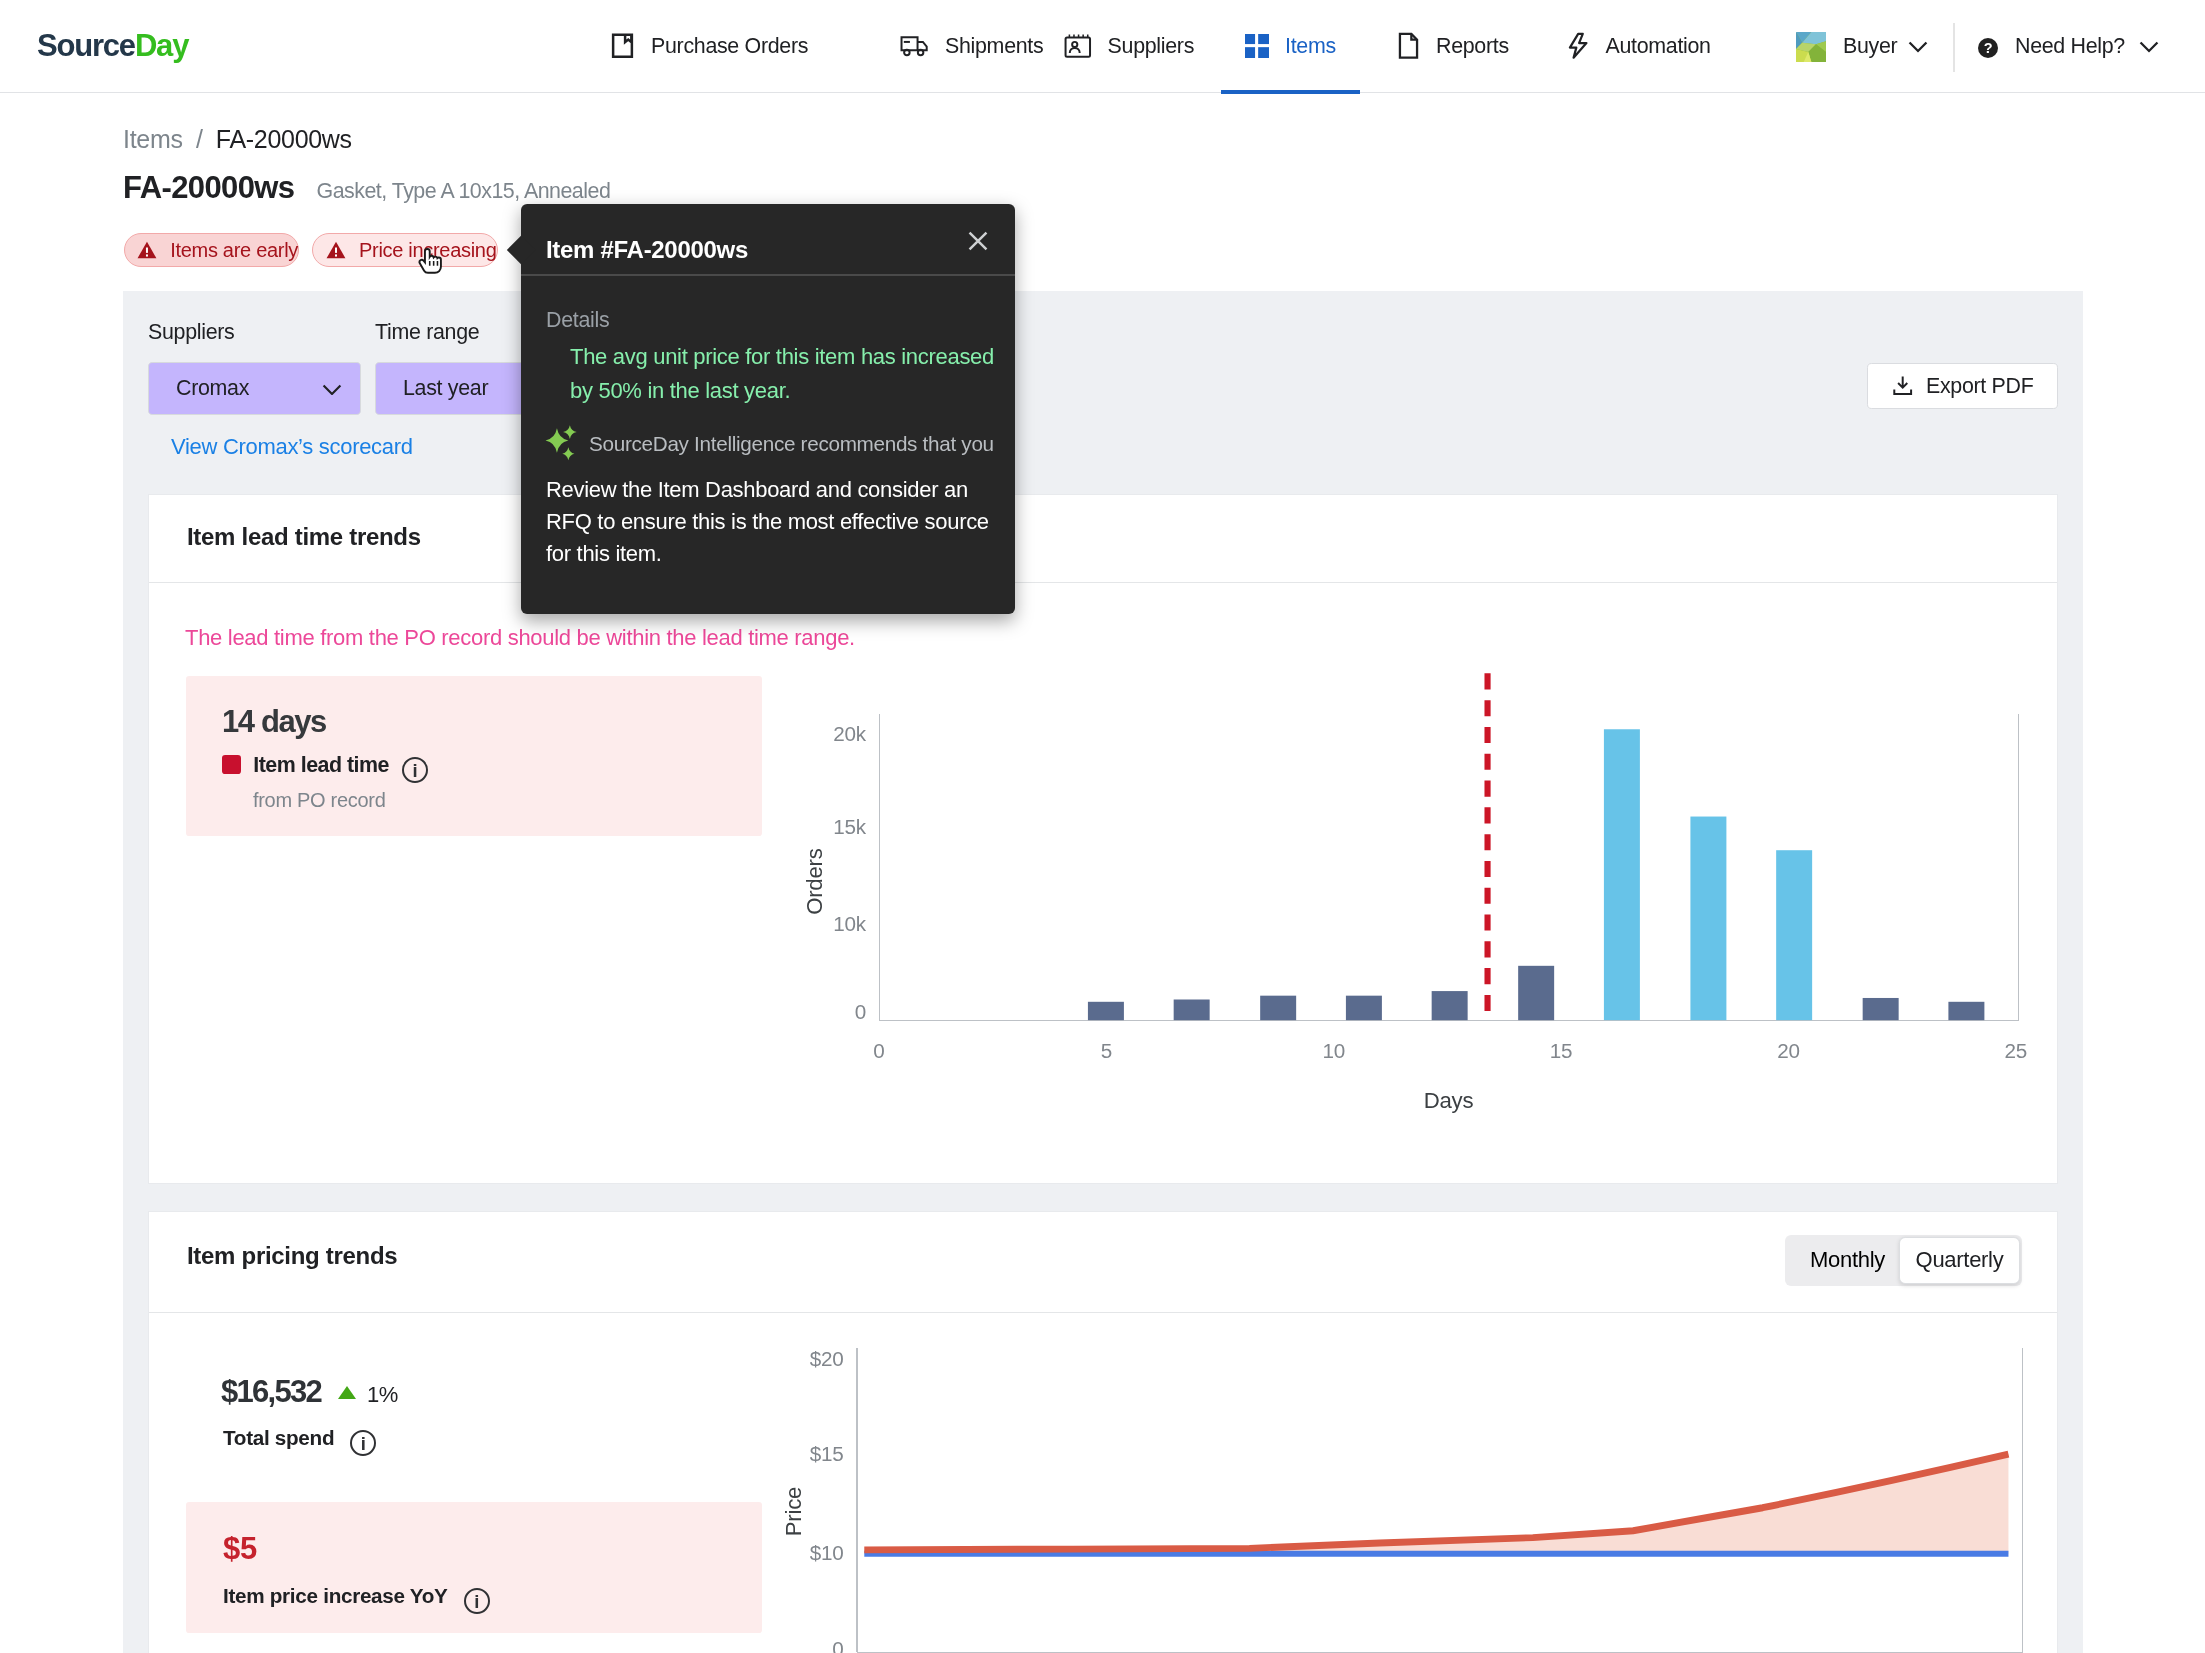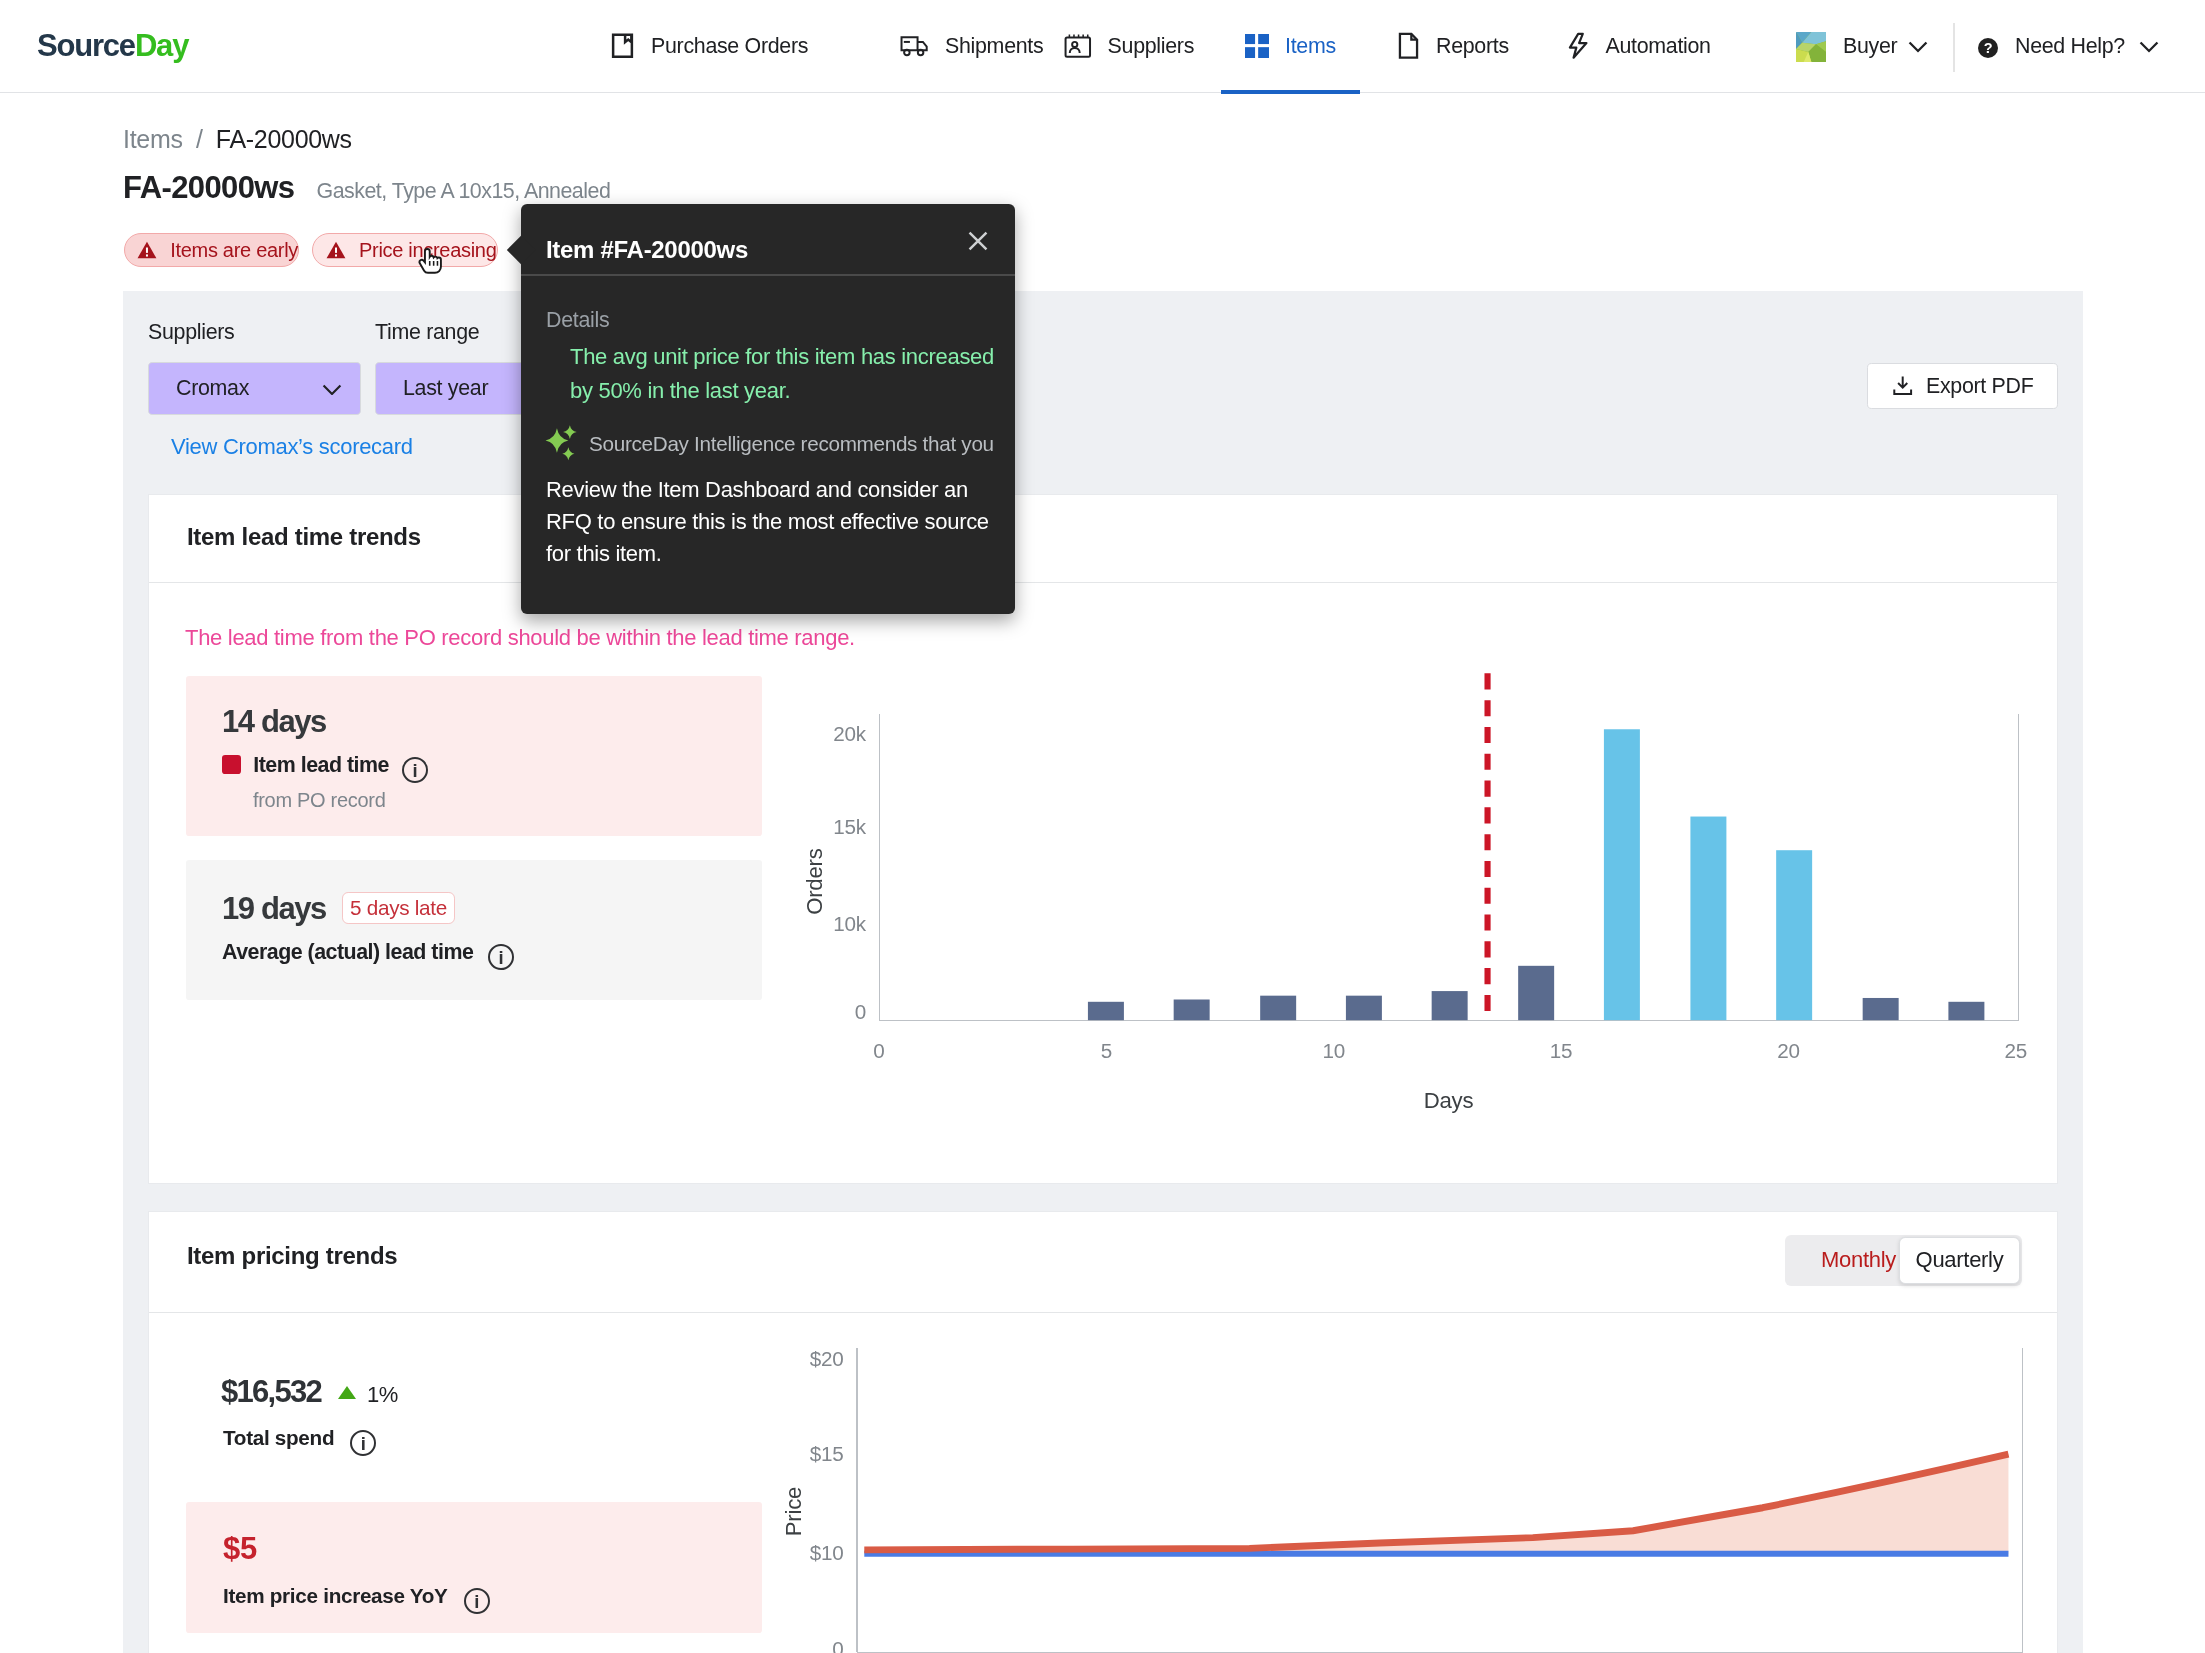--- a/index.html
+++ b/index.html
@@ -194,25 +194,20 @@
       <h2 style="top:27.6px;">Item lead time trends</h2>
       <div class="hdr-line" style="top:87px;"></div>
       <div style="position:absolute; left:36px; top:130px; font-size:22px; color:#ec4899;text-align:center;">The lead time from the PO record should be within the lead time range.</div>
 
       <div class="statbox" style="top:181px; height:160px; background:#fdecec;">
         <div class="big" style="position:absolute; left:36px; top:28px;">14 days</div>
         <div style="position:absolute; left:36px; top:77px;"><span class="sq" style="background:#c8102e;"></span><span class="lbl" style="margin-left:12.3px;">Item lead time</span><span class="ibox" style="margin-left:13px;">i</span></div>
         <div class="sub" style="position:absolute; left:67px; top:113px;">from PO record</div>
       </div>
 
-      <div class="statbox" style="top:365px; height:140px; background:#f5f5f5;">
-        <div class="big" style="position:absolute; left:36px; top:31px;">19 days</div>
-        <div style="position:absolute; left:156px; top:32px; width:113px; height:32px; background:#fff; border:1.5px solid #f5c6c6; border-radius:6.1px; font-size:20.7px; color:#c5303a; line-height:30px; text-align:center;">5 days late</div>
-        <div style="position:absolute; left:36px; top:80px;"><span class="lbl">Average (actual) lead time</span><span class="ibox" style="margin-left:14.5px;">i</span></div>
-      </div>
 
 
       <svg style="position:absolute; left:0; top:0;" width="1910" height="689" font-family="Liberation Sans, sans-serif" viewBox="0 0 2494 900">
 
         <path d="M953.5 286 V686.5 H2441.5 V286" fill="none" stroke="#bdc1c6" stroke-width="2" shape-rendering="crispEdges"></path>
 
         <g font-size="27" fill="#81868c" text-anchor="end">
           <text x="936" y="321">20k</text>
           <text x="936" y="443">15k</text>
           <text x="936" y="569">10k</text>
@@ -246,21 +241,21 @@
           <rect x="2125" y="464" width="47" height="222"></rect>
         </g>
 
         <line x1="1748" y1="233" x2="1748" y2="686" stroke="#cc1627" stroke-width="8" stroke-dasharray="21 14"></line>
       </svg>
     </div>
 
     <div class="card" id="card2">
       <h2 style="top:30px;">Item pricing trends</h2>
       <div style="position:absolute; left:1636px; top:23px; width:237px; height:51px; background:#ececee; border-radius:6.1px;">
-        <span style="position:absolute; left:14px; top:0; width:119px; height:36px; font-size:22px; color:#b91c1c; text-align:center; line-height:50px;">Monthly</span>
+        <span style="position:absolute; left:3px; top:0; width:119px; height:36px; font-size:22px; color:#000000; text-align:center; line-height:50px;">Monthly</span>
         <span style="position:absolute; left:114px; top:2.3px; width:121px; height:47px; background:#fff; border:1.5px solid #dcdee1; border-radius:6.1px; font-size:22px; color:#202124; text-align:center; line-height:44px; box-shadow:0 1.5px 4.6px rgba(0,0,0,.12);">Quarterly</span>
       </div>
       <div class="hdr-line" style="top:100px;"></div>
 
       <div style="position:absolute; left:72px; top:162px;">
         <span style="font-size:31px; font-weight:bold; color:#2f3337; letter-spacing:-1.7px;">$16,532</span>
         <span style="display:inline-block; width:0; height:0; border-left:9.2px solid transparent; border-right:9.2px solid transparent; border-bottom:13px solid #43a716; margin-left:13.8px; vertical-align:3.1px;"></span>
         <span style="font-size:22px; color:#202124; margin-left:7.7px;">1%</span>
       </div>
       <div style="position:absolute; left:74px; top:214px; font-size:20.7px; font-weight:bold; color:#202124;">Total spend<span class="ibox" style="margin-left:16px; font-weight:bold;">i</span></div>

